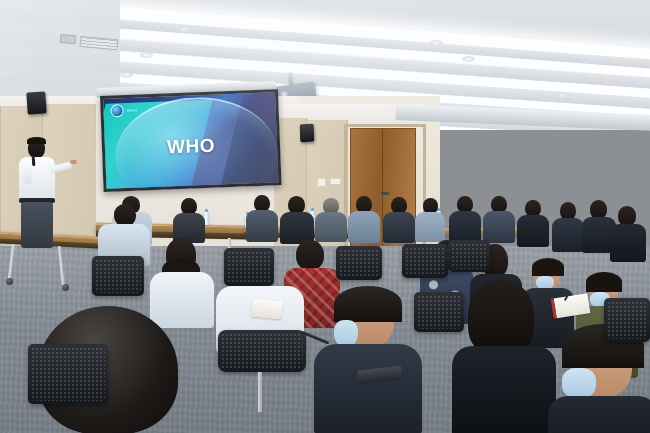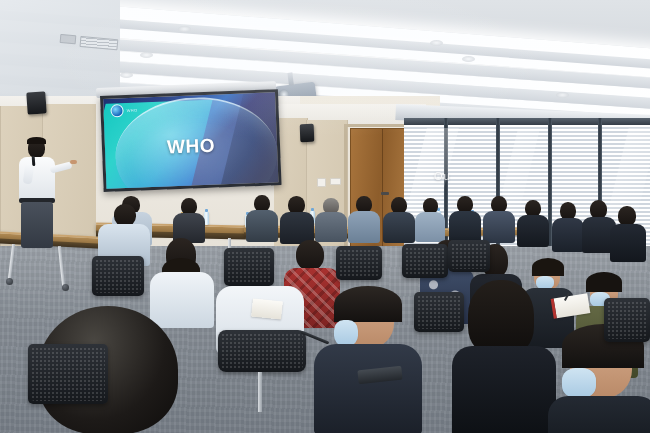--- a/index.html
+++ b/index.html
@@ -366,36 +366,20 @@
     <div class="sc-globe"></div>
     <div class="sc-darkband"></div>
     <div class="sc-who">WHO</div>
     <div class="sc-logo">
       <div class="sc-logo-mark"></div>
       <div class="sc-logo-text">WHO</div>
     </div>
   </div>
 
   <div class="beam"></div>
-  <div class="glass-wall">
-    <div class="glass-head"></div>
-    <div class="blind" style="left:0;width:40px;top:7px;"></div>
-    <div class="blind" style="left:44px;width:48px;top:7px;"></div>
-    <div class="blind" style="left:96px;width:48px;top:7px;"></div>
-    <div class="blind" style="left:148px;width:46px;top:7px;"></div>
-    <div class="blind" style="left:198px;width:48px;top:7px;"></div>
-    <div class="mullion" style="left:40px;"></div>
-    <div class="mullion" style="left:92px;"></div>
-    <div class="mullion" style="left:144px;"></div>
-    <div class="mullion" style="left:194px;"></div>
-    <div class="glass-reflect" style="left:8px;top:10px;width:32px;height:120px;opacity:.55;"></div>
-    <div class="glass-reflect" style="left:100px;top:12px;width:22px;height:110px;opacity:.4;"></div>
-    <div class="glass-reflect" style="left:210px;top:10px;width:30px;height:118px;opacity:.45;"></div>
-    <div class="glass-text">Ou</div>
-  </div>
 
   <div class="floor">
     <div class="floor-tex"></div>
   </div>
 
   <div class="table" style="left:-6px;top:234px;width:108px;height:7px;transform:rotate(3deg);"></div>
   <div class="table-skirt" style="left:-6px;top:241px;width:108px;height:5px;transform:rotate(3deg);"></div>
   <div class="table-leg" style="left:10px;top:244px;height:36px;transform:rotate(7deg);"></div>
   <div class="table-leg" style="left:60px;top:246px;height:40px;transform:rotate(-6deg);"></div>
   <div class="caster" style="left:6px;top:278px;"></div>

